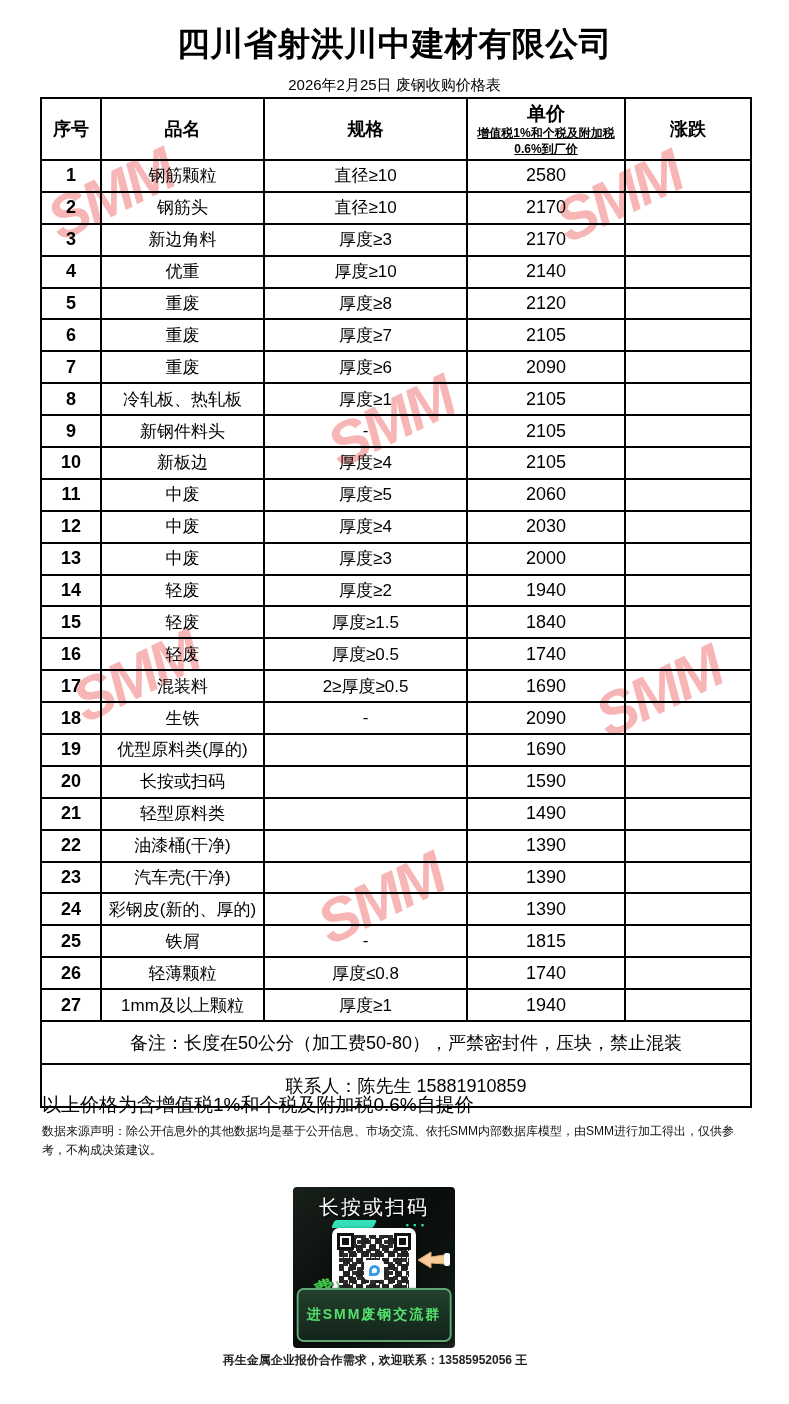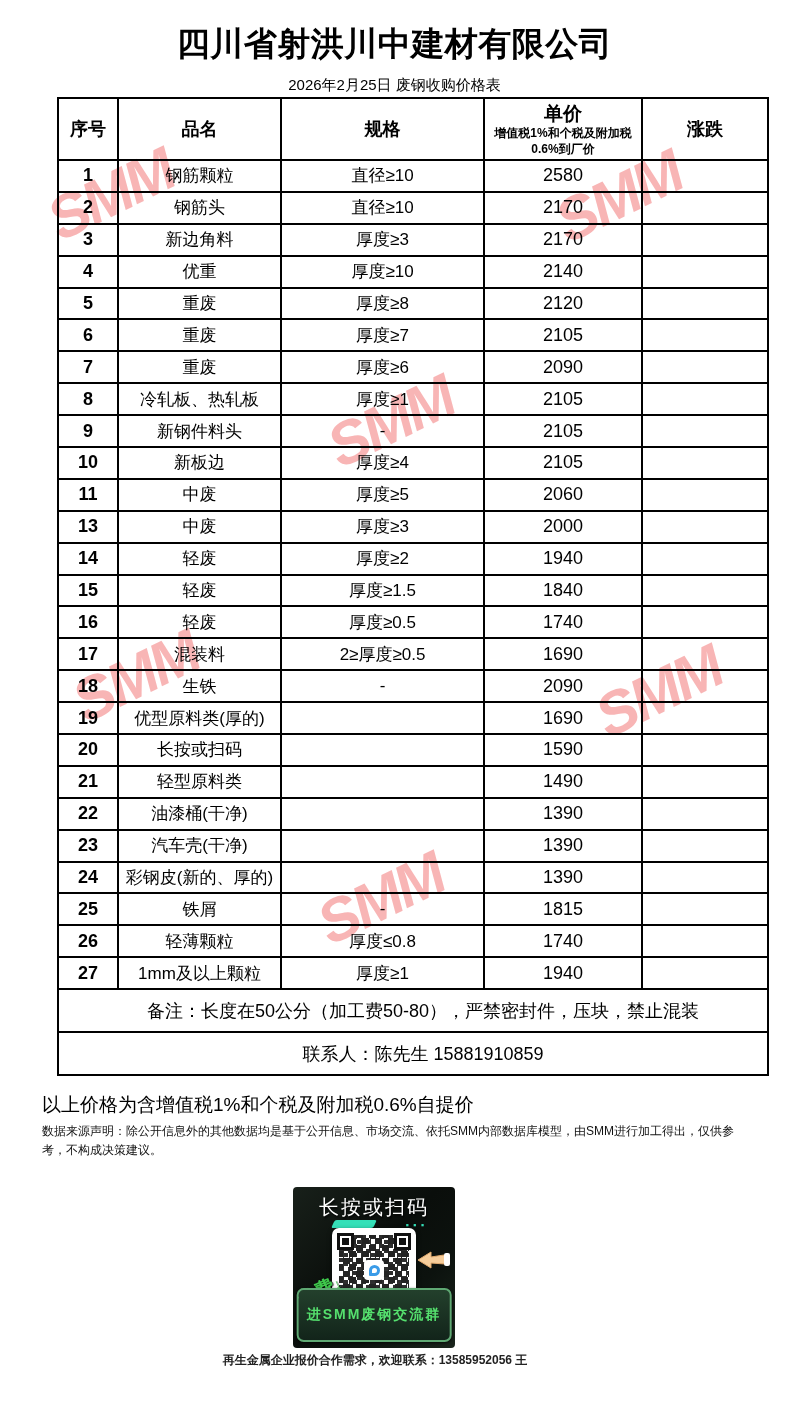--- a/index.html
+++ b/index.html
@@ -6,26 +6,26 @@
   html,body { background:#ffffff; }
   body { width:789px; height:1404px; font-family:"Liberation Sans", sans-serif; color:#000; position:relative; overflow:hidden; }
 
   .page { position:absolute; inset:0; background:#fff; }
 
   .company-title { position:absolute; top:22px; left:0; width:789px; text-align:center;
     font-size:33px; font-weight:bold; letter-spacing:0.5px; color:#000; }
   .subtitle { position:absolute; top:76px; left:0; width:789px; text-align:center;
     font-size:15px; color:#000; }
 
-  table.price-table { position:absolute; left:57px; top:97px; width:710px;
+  table.price-table { position:absolute; left:40px; top:97px; width:710px;
     border-collapse:collapse; table-layout:fixed; background:transparent; }
   table.price-table th, table.price-table td { border:2px solid #000; text-align:center; vertical-align:middle; padding:0; }
   table.price-table thead th { height:62px; font-size:18px; font-weight:bold; }
   th.price-head .price-main { font-size:19px; font-weight:bold; line-height:22px; margin-top:2px; }
-  th.price-head .price-sub { font-size:12px; font-weight:bold; line-height:16px; }
+  th.price-head .price-sub { font-size:12px; font-weight:bold; line-height:16px;text-decoration:underline; }
   table.price-table tbody td { height:31.9px; font-size:17px; }
   table.price-table tbody td.col-no { font-size:18px; font-weight:bold; }
   table.price-table tbody td.col-price { font-size:18px; }
   table.price-table tfoot td { height:43px; font-size:18px;padding-left:20px; }
 
   .price-note { position:absolute; left:42px; top:1092px; font-size:19px; color:#000; }
   .disclaimer { position:absolute; left:42px; top:1122px; width:706px;
     font-size:12px; line-height:19px; color:#111; }
 
   .watermark-layer { position:absolute; inset:0; pointer-events:none; }
@@ -179,20 +179,27 @@
           <td class="col-change"></td>
         </tr>
         <tr>
           <td class="col-no">11</td>
           <td class="col-name">中废</td>
           <td class="col-spec">厚度≥5</td>
           <td class="col-price">2060</td>
           <td class="col-change"></td>
         </tr>
         <tr>
+          <td class="col-no">12</td>
+          <td class="col-name">中废</td>
+          <td class="col-spec">厚度≥4</td>
+          <td class="col-price">2030</td>
+          <td class="col-change"></td>
+        </tr>
+        <tr>
           <td class="col-no">13</td>
           <td class="col-name">中废</td>
           <td class="col-spec">厚度≥3</td>
           <td class="col-price">2000</td>
           <td class="col-change"></td>
         </tr>
         <tr>
           <td class="col-no">14</td>
           <td class="col-name">轻废</td>
           <td class="col-spec">厚度≥2</td>

